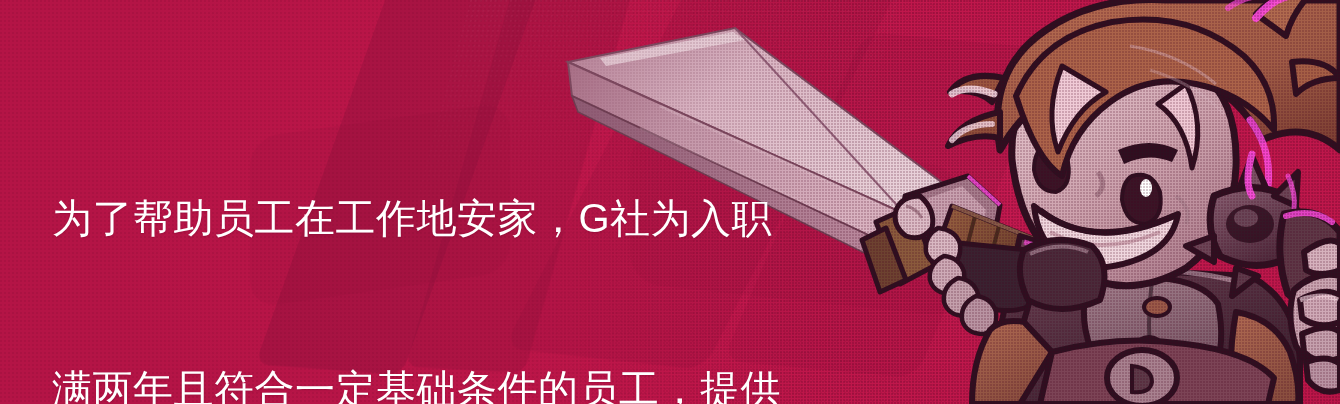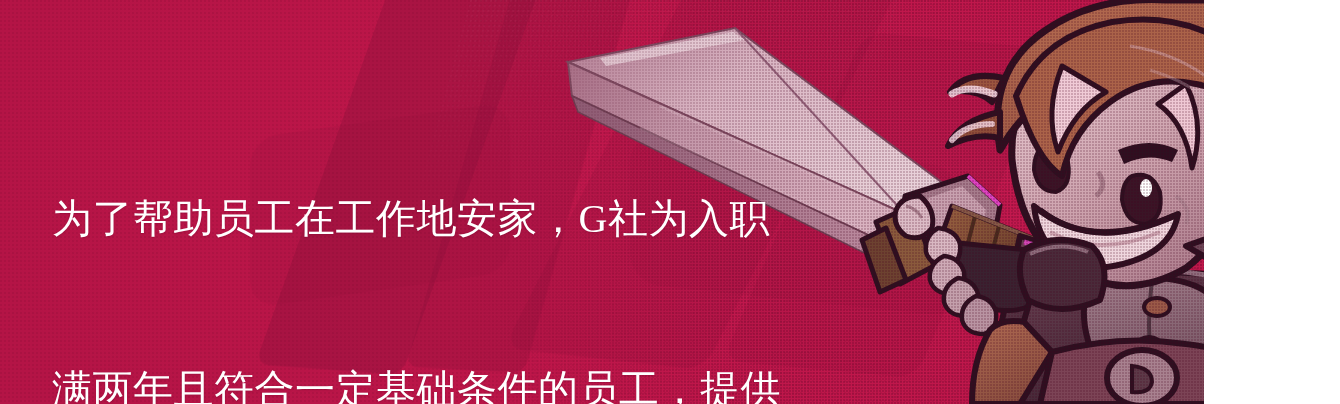--- a/index.html
+++ b/index.html
@@ -2,25 +2,25 @@
 <html><head>
 <meta charset="utf-8">
 <style>
   html, body {
     margin: 0;
     padding: 0;
     background: #ffffff;
   }
   #banner {
     position: relative;
-    width: 1204px;
+    width: 1340px;
     height: 404px;
     overflow: hidden;
     background: #c2174c;
-    font-family: Liberation Serif, serif;
+    font-family: Liberation Sans, sans-serif;
   }
 
   
   .bg-base {
     position: absolute;
     inset: 0;
     background:
       radial-gradient(ellipse 900px 500px at 74% 46%, #c41a50 0%, #bd1649 55%, #b41446 100%),
       #c2174c;
   }

